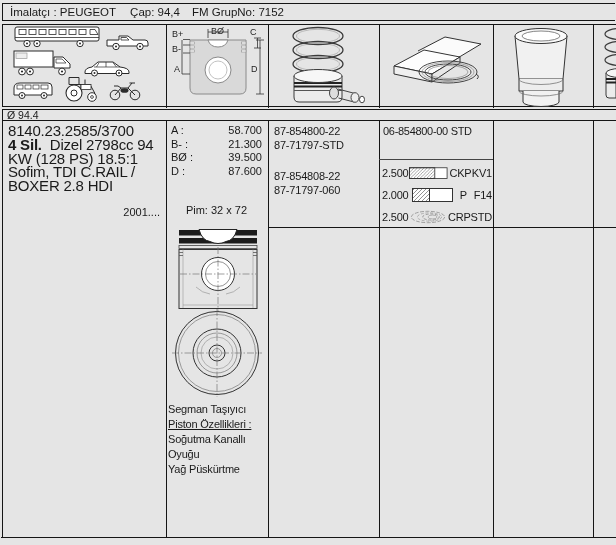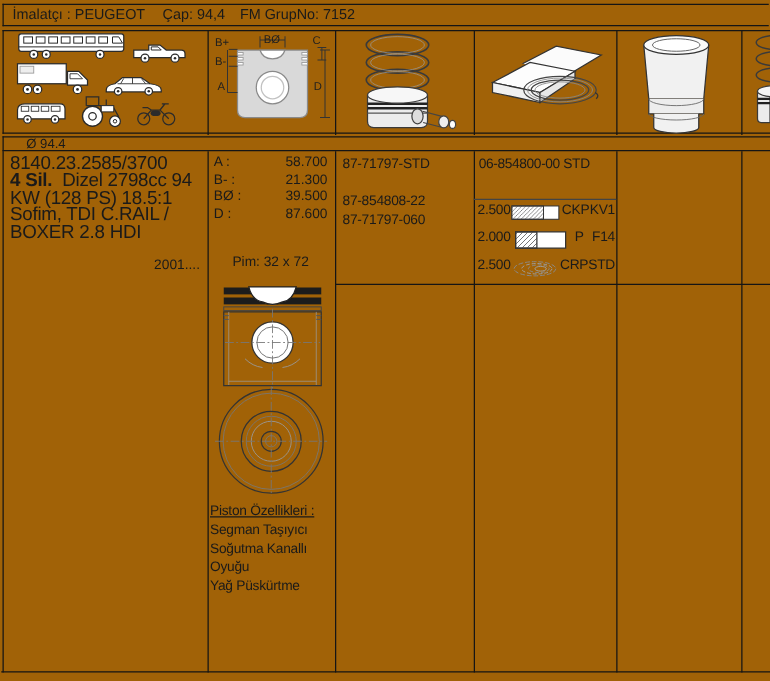--- a/index.html
+++ b/index.html
@@ -1,33 +1,33 @@
 <!DOCTYPE html>
 <html><head>
 <meta charset="utf-8">
 <style>
   html,body{margin:0;padding:0;background:#fff;}
-  .page{position:relative;width:616px;height:545px;background:#a16207;overflow:hidden;
+  .page{position:relative;width:616px;height:545px;background:#e5e5e5;overflow:hidden;
         font-family:"Liberation Sans",sans-serif;color:#1a1a1a;}
   .vline{position:absolute;width:1px;background:#151515;}
   .hline{position:absolute;height:1px;background:#151515;}
   svg{display:block;}
   svg text{font-family:"Liberation Sans",sans-serif;fill:#1f1f1f;}
 
   [data-name="header-bar"]{position:absolute;left:2px;top:3px;width:613px;height:18px;
      border:1px solid #151515;border-right:none;font-size:11.5px;line-height:17px;
      padding-left:7px;box-sizing:border-box;white-space:nowrap;}
   [data-name="header-manufacturer"]{margin-right:14px;}
   [data-name="header-diameter"]{margin-right:12px;}
 
   [data-name="icon-row"]{position:absolute;left:2px;top:24px;width:614px;height:83px;
      border-top:1px solid #151515;border-bottom:1px solid #151515;border-left:1px solid #151515;box-sizing:border-box;}
   [data-name="diameter-row"]{position:absolute;left:2px;top:109px;width:614px;height:12px;
      border-top:1px solid #151515;border-bottom:1px solid #151515;border-left:1px solid #151515;
-     box-sizing:border-box;font-size:10.5px;line-height:11px;padding-left:18px;}
+     box-sizing:border-box;font-size:10.5px;line-height:11px;padding-left:4px;}
 
   .icn{position:absolute;}
 
   [data-name="part-description-cell"]{position:absolute;left:8px;top:124px;width:156px;
      font-size:15px;letter-spacing:-0.2px;line-height:13.8px;}
   [data-name="part-cylinders"]{font-weight:bold;}
   [data-name="part-year-range"]{position:absolute;left:8px;top:206px;width:152px;text-align:right;
      font-size:11px;}
 
   [data-name="dimensions-cell"]{position:absolute;left:171px;top:124px;width:91px;font-size:11px;}
@@ -35,21 +35,21 @@
   [data-name="pin-size"]{position:absolute;left:167px;top:204px;width:99px;text-align:center;font-size:11px;}
 
   [data-name="piston-numbers-cell"]{position:absolute;left:274px;top:124px;width:100px;
      font-size:11px;letter-spacing:-0.2px;line-height:14.4px;}
   .pngap{height:16px;}
 
   [data-name="liner-numbers-cell"]{position:absolute;left:383px;top:124px;width:108px;
      font-size:11px;letter-spacing:-0.3px;line-height:14.4px;white-space:nowrap;}
 
   [data-name="ring-specs-cell"]{position:absolute;left:382px;top:162px;width:110px;}
-  .rrow{display:flex;height:22px;font-size:11px;letter-spacing:-0.2px;}
+  .rrow{display:flex;align-items:center;height:22px;font-size:11px;letter-spacing:-0.2px;}
   .rsize{width:30px;}
   .rtype{margin-left:auto;}
   .rcode{width:25px;text-align:right;}
 
   [data-name="piston-features-cell"]{position:absolute;left:168px;top:402px;width:98px;
      font-size:11px;letter-spacing:-0.2px;line-height:15px;}
   [data-name="piston-features-title"]{text-decoration:underline;}
 </style>
 </head>
 <body>
@@ -326,28 +326,29 @@
       <circle cx="45" cy="44" r="20" stroke="#777" stroke-width=".7"></circle>
       <circle cx="45" cy="44" r="16" stroke="#999" stroke-width=".7"></circle>
       <circle cx="45" cy="44" r="8" stroke="#333"></circle>
       <circle cx="45" cy="44" r="4.5" stroke="#777" stroke-width=".7"></circle>
     </g>
     <path d="M45,0 V88" stroke="#777" stroke-width=".7" stroke-dasharray="7 2 1.5 2"></path>
     <path d="M0,44 H90" stroke="#777" stroke-width=".7" stroke-dasharray="7 2 1.5 2"></path>
   </svg>
 
   <div data-name="piston-features-cell">
+    <div data-name="piston-feature-line">Segman Taşıyıcı</div>
     <div><span data-name="piston-features-title">Piston Özellikleri :</span></div>
-    <div data-name="piston-feature-line">Segman Taşıyıcı</div>
     <div data-name="piston-feature-line">Soğutma Kanallı</div>
     <div data-name="piston-feature-line">Oyuğu</div>
     <div data-name="piston-feature-line">Yağ Püskürtme</div>
   </div>
 
   <div data-name="piston-numbers-cell">
+    <div data-name="piston-part-number">87-854800-22</div>
     <div data-name="piston-part-number">87-71797-STD</div>
     <div class="pngap"></div>
     <div data-name="piston-part-number">87-854808-22</div>
     <div data-name="piston-part-number">87-71797-060</div>
   </div>
 
   <div data-name="liner-numbers-cell">
     <div data-name="liner-part-number">06-854800-00 STD</div>
   </div>
 

